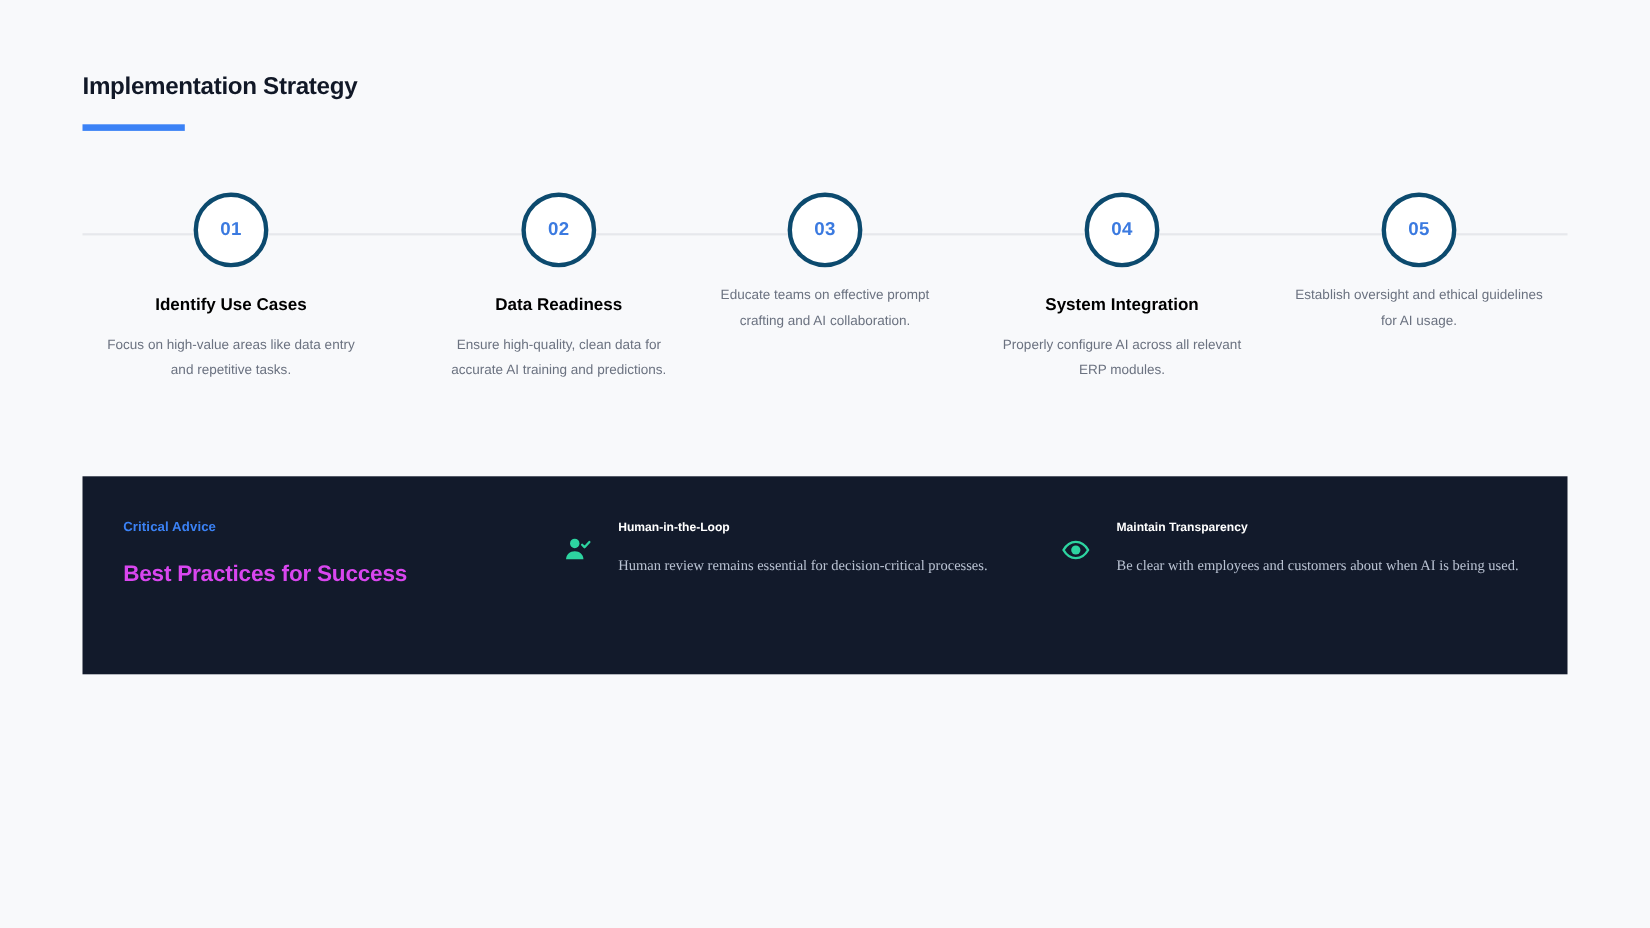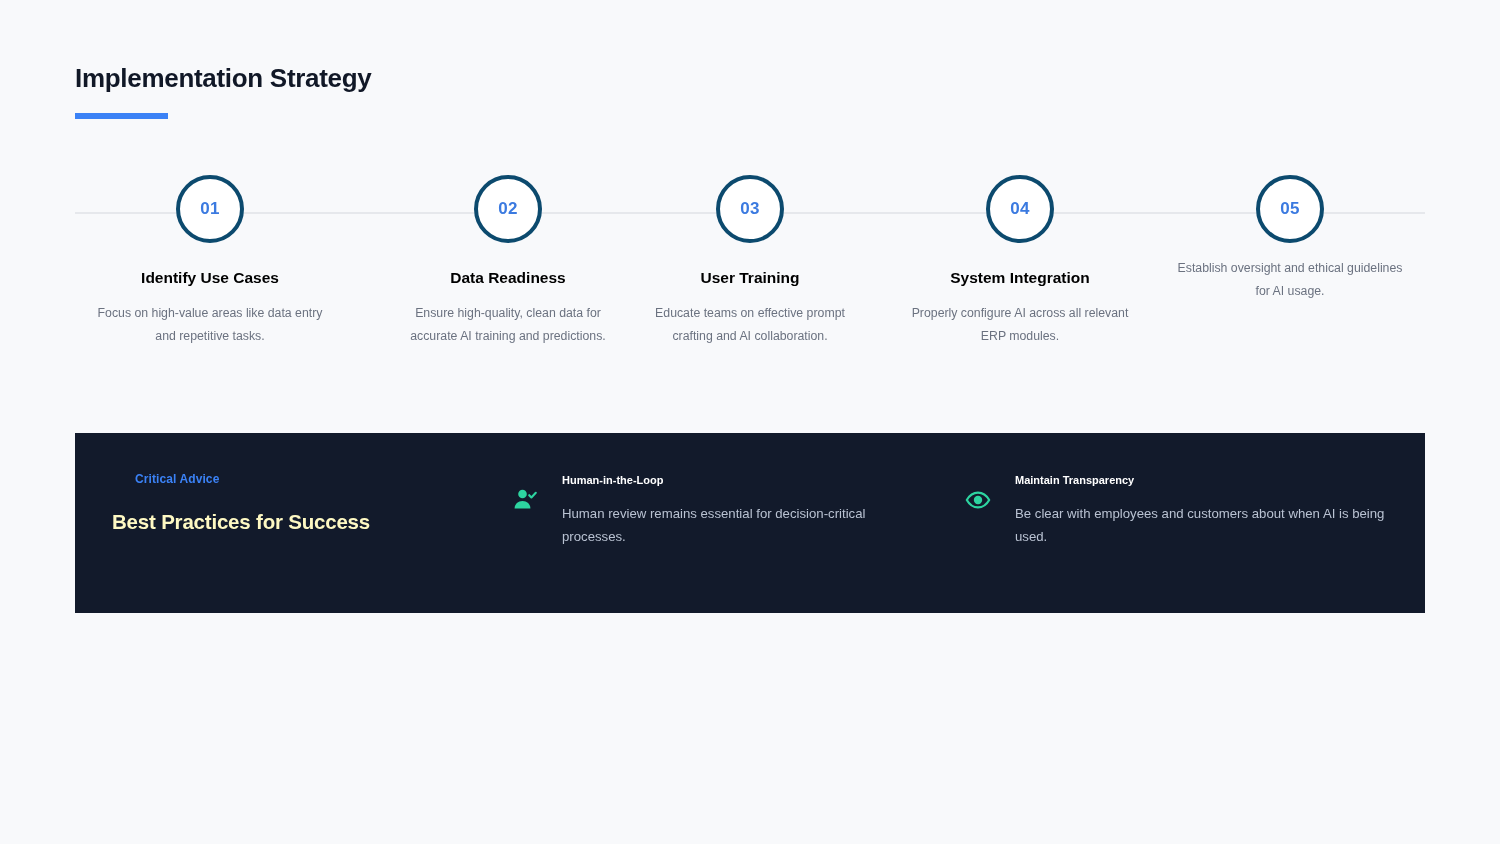--- a/index.html
+++ b/index.html
@@ -13,21 +13,21 @@
     font-family: "Liberation Sans", sans-serif;
     overflow: hidden;
     position: relative;
   }
 
   
   .page-title {
     position: absolute;
     left: 75px;
     top: 58px;
-    font-size: 26px;
+    font-size: 22px;
     font-weight: bold;
     color: #111827;
     letter-spacing: -0.3px;
     line-height: 40px;
   }
   .title-accent {
     position: absolute;
     left: 75px;
     top: 113px;
     width: 93px;
@@ -106,27 +106,26 @@
     position: absolute;
     left: 37px;
     top: 39px;
     width: 380px;
   }
   .advice-kicker {
     font-size: 12px;
     font-weight: bold;
     color: #3b82f6;
     letter-spacing: 0.1px;
-    margin-left: 23px;
   }
   .advice-heading {
     margin-top: 24px;
     font-size: 20.5px;
     font-weight: bold;
-    color: #fef9c3;
+    color: #d946ef;
     letter-spacing: -0.2px;
   }
   .advice-item {
     position: absolute;
     top: 36px;
     width: 420px;
   }
   .advice-item.item-1 { left: 437px; }
   .advice-item.item-2 { left: 890px; }
   .advice-icon {
@@ -143,20 +142,21 @@
     font-size: 11px;
     font-weight: bold;
     color: #ffffff;
     line-height: 22px;
   }
   .advice-text {
     margin-top: 11px;
     font-size: 13.2px;
     color: #b9c2d2;
     line-height: 23px;
+    font-family: Liberation Serif, serif;
   }
 </style>
 </head>
 <body>
 
 <div class="page-title">Implementation Strategy</div>
 <div class="title-accent"></div>
 
 <div class="timeline">
   <div class="timeline-line"></div>
@@ -174,21 +174,20 @@
       <span class="step-num">02</span>
     </div>
     <div class="step-title">Data Readiness</div>
     <div class="step-desc">Ensure high-quality, clean data for accurate AI training and predictions.</div>
   </div>
 
   <div class="step" style="left:750px;">
     <div class="step-circle">
       <span class="step-num">03</span>
     </div>
-    <div class="step-title">User Training</div>
     <div class="step-desc">Educate teams on effective prompt crafting and AI collaboration.</div>
   </div>
 
   <div class="step" style="left:1020px;">
     <div class="step-circle">
       <span class="step-num">04</span>
     </div>
     <div class="step-title">System Integration</div>
     <div class="step-desc">Properly configure AI across all relevant ERP modules.</div>
   </div>

